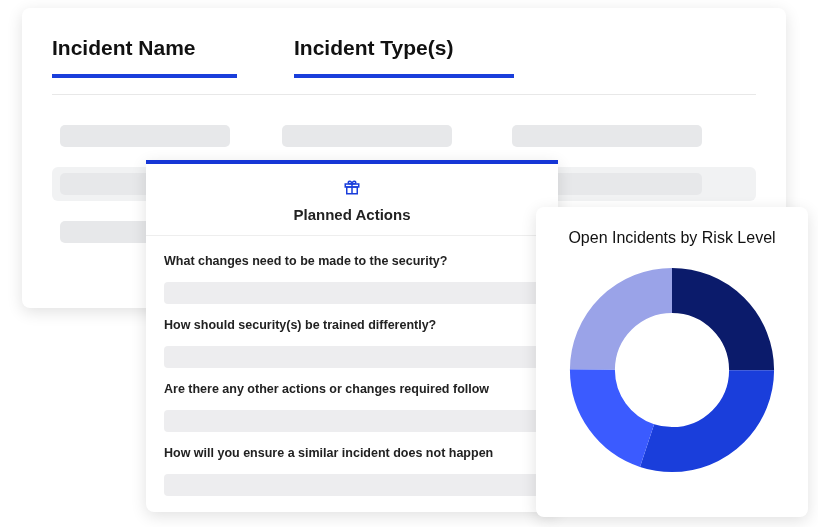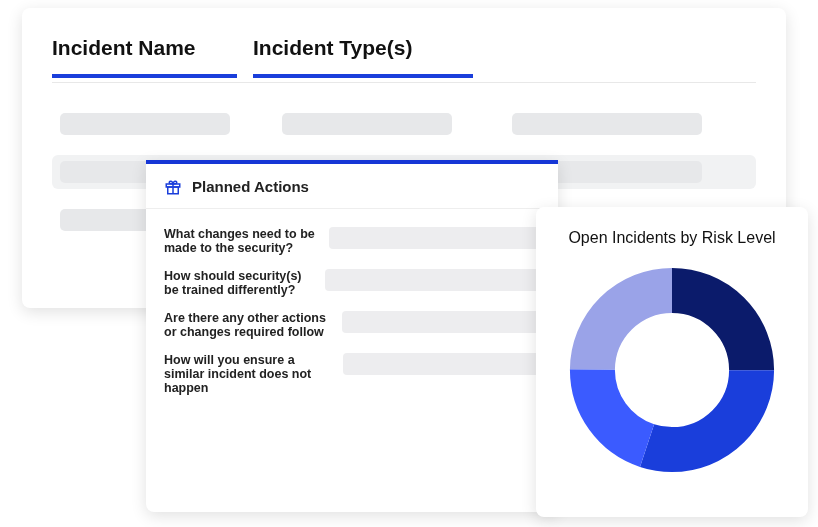--- a/index.html
+++ b/index.html
@@ -20,23 +20,23 @@
     
     .table-card {
       left: 22px;
       top: 8px;
       width: 764px;
       height: 300px;
       padding: 28px 30px 20px 30px;
     }
     .table-headers {
       display: flex;
-      gap: 16px;
+      gap: 57px;
       border-bottom: 1px solid #e8e8e8;
-      padding-bottom: 4px;
+      padding-bottom: 16px;
     }
     .table-head {
       font-size: 21px;
       font-weight: 700;
       color: #111;
       padding-bottom: 14px;
       border-bottom: 4px solid #1a3edb;
       width: 185px;
     }
     .table-head.third { width: 220px; }
@@ -56,37 +56,39 @@
     .planned-card {
       left: 146px;
       top: 160px;
       width: 412px;
       height: 352px;
       border-top: 4px solid #1636d6;
       border-radius: 0 0 8px 8px;
     }
     .planned-header {
       display: flex;
+      align-items: center;
       gap: 10px;
       padding: 14px 18px 12px 18px;
       border-bottom: 1px solid #eee;
+      flex-direction: column;
     }
     .planned-title {
       font-size: 15px;
       font-weight: 700;
       color: #222;
     }
     .gift-icon {
       width: 18px; height: 18px;
       stroke: #1a3edb;
       stroke-width: 2;
       fill: none;
     }
     .planned-body { padding: 10px 18px 18px 18px; display: flex; flex-direction: column; gap: 6px; }
-    .q-block { display: flex; gap: 6px; margin-top: 8px; }
+    .q-block { display: flex; flex-direction: column; gap: 14px; margin-top: 8px; }
     .q-label { font-size: 12.5px; font-weight: 700; color: #222; }
     .q-input {
       background: #ededef;
       border: none;
       border-radius: 4px;
       height: 22px;
       width: 100%;
     }
 
     

